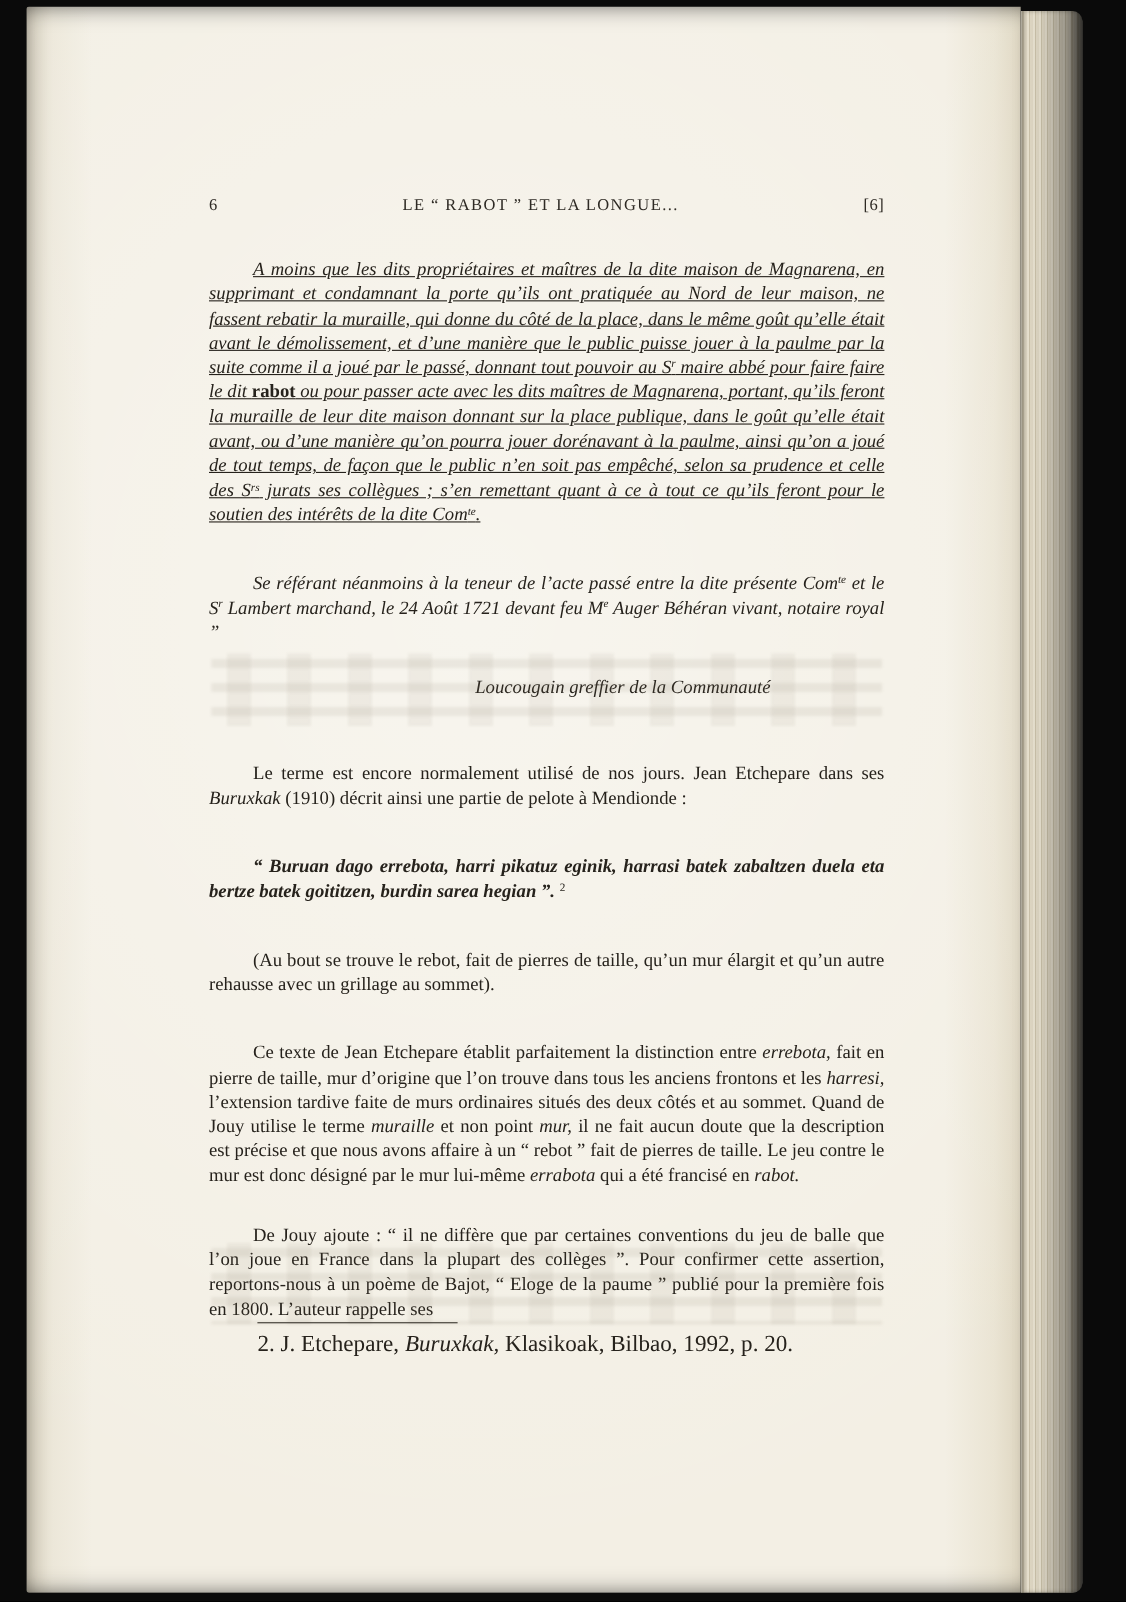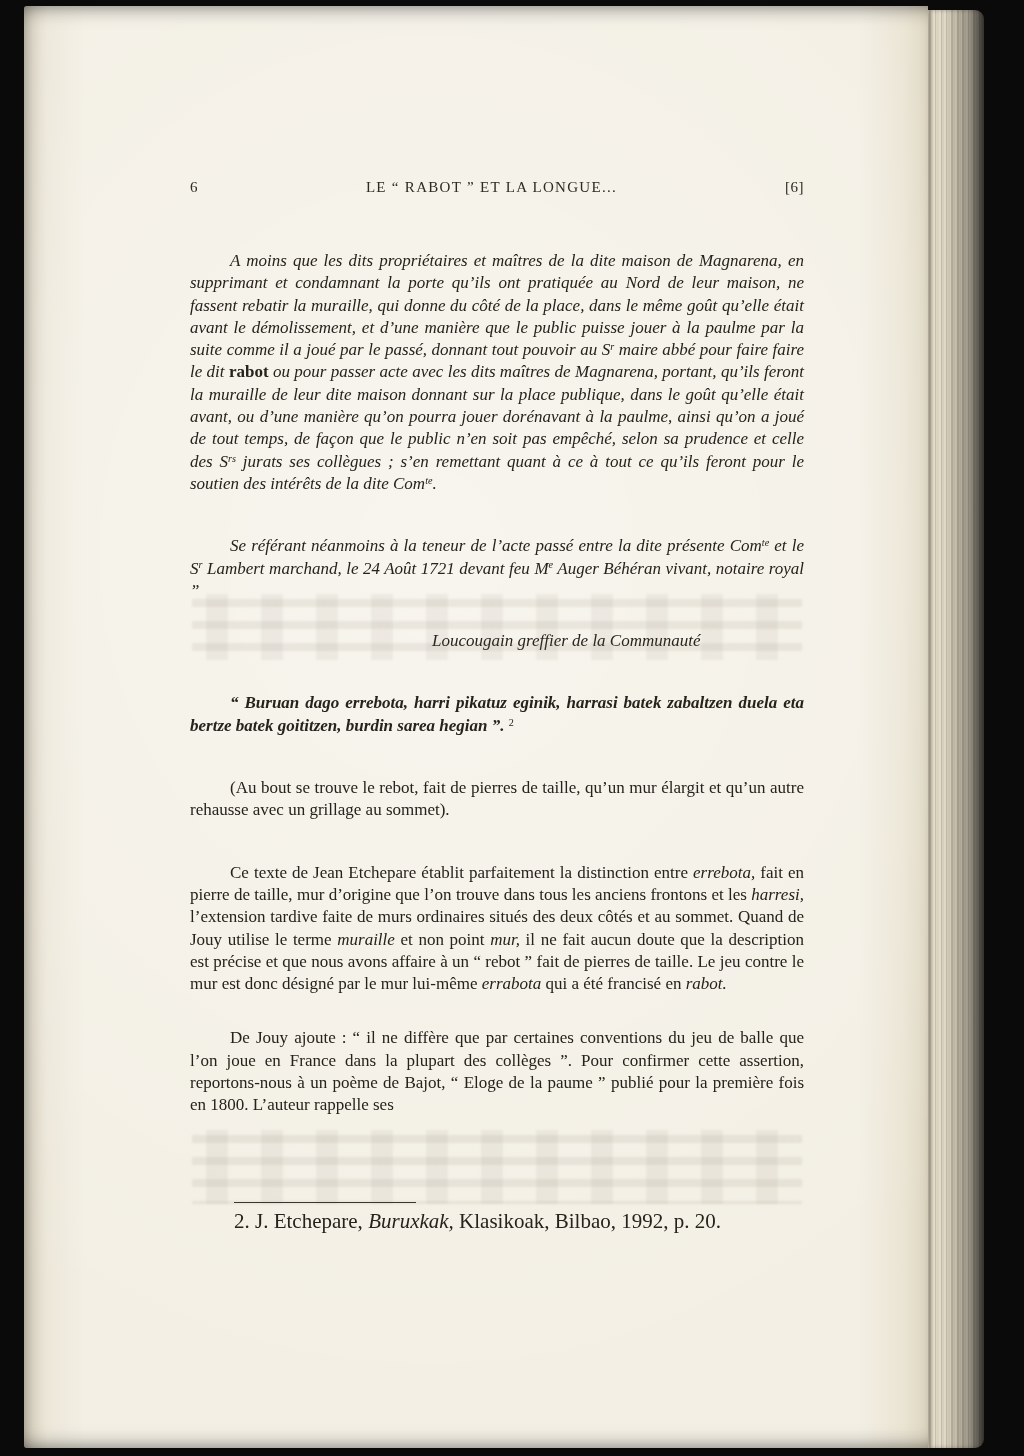--- a/index.html
+++ b/index.html
@@ -49,21 +49,21 @@
     display:flex; justify-content:space-between; align-items:baseline;
     font-size:15px; line-height:18px;
     color:#2e2a24;
     text-align:left;
   }
   .rh-title { letter-spacing:1.3px; }
   .rh-folio { letter-spacing:.5px; }
 
   .para { margin-top:3px; }
   .indent { text-indent:40px;margin-top:40px; }
-  .first { margin-top:54px; }
+  .first { margin-top:38px;text-decoration:underline; }
   .gap-large { margin-top:56px; }
   .gap-med { margin-top:32px; }
 
   .signature {
     margin-top:28px;
     text-indent:0;
     padding-left:242px;
     text-align:left;
   }
 
@@ -113,20 +113,21 @@
         <span class="rh-title">LE “ RABOT ” ET LA LONGUE...</span>
         <span class="rh-folio">[6]</span>
       </div>
 
       <p class="para indent first"><span class="seg-i">A moins que les dits propriétaires et maîtres de la dite maison de Magnarena, en supprimant et condamnant la porte qu’ils ont pratiquée au Nord de leur maison, ne fassent rebatir la muraille, qui donne du côté de la place, dans le même goût qu’elle était avant le démolissement, et d’une manière que le public puisse jouer à la paulme par la suite comme il a joué par le passé, donnant tout pouvoir au S</span><span class="seg-i seg-sup">r</span><span class="seg-i"> maire abbé pour faire faire le dit </span><span class="seg-b seg-rm">rabot</span><span class="seg-i"> ou pour passer acte avec les dits maîtres de Magnarena, portant, qu’ils feront la muraille de leur dite maison donnant sur la place publique, dans le goût qu’elle était avant, ou d’une manière qu’on pourra jouer dorénavant à la paulme, ainsi qu’on a joué de tout temps, de façon que le public n’en soit pas empêché, selon sa prudence et celle des S</span><span class="seg-i seg-sup">rs</span><span class="seg-i"> jurats ses collègues ; s’en remettant quant à ce à tout ce qu’ils feront pour le soutien des intérêts de la dite Com</span><span class="seg-i seg-sup">te</span><span class="seg-i">.</span></p>
 
       <p class="para indent"><span class="seg-i">Se référant néanmoins à la teneur de l’acte passé entre la dite présente Com</span><span class="seg-i seg-sup">te</span><span class="seg-i"> et le S</span><span class="seg-i seg-sup">r</span><span class="seg-i"> Lambert marchand, le 24 Août 1721 devant feu M</span><span class="seg-i seg-sup">e</span><span class="seg-i"> Auger Béhéran vivant, notaire royal ”</span></p>
 
       <p class="para signature"><span class="seg-i">Loucougain greffier de la Communauté</span></p>
 
+      <p class="para indent gap-large"><span>Le terme est encore normalement utilisé de nos jours. Jean Etchepare dans ses </span><span class="seg-i">Buruxkak</span><span> (1910) décrit ainsi une partie de pelote à Mendionde :</span></p>
 
       <p class="para indent"><span class="seg-bi">“ Buruan dago errebota, harri pikatuz eginik, harrasi batek zabaltzen duela eta bertze batek goititzen, burdin sarea hegian ”. </span><span class="seg-sup">2</span></p>
 
       <p class="para indent"><span>(Au bout se trouve le rebot, fait de pierres de taille, qu’un mur élargit et qu’un autre rehausse avec un grillage au sommet).</span></p>
 
       <p class="para indent"><span>Ce texte de Jean Etchepare établit parfaitement la distinction entre </span><span class="seg-i">errebota,</span><span> fait en pierre de taille, mur d’origine que l’on trouve dans tous les anciens frontons et les </span><span class="seg-i">harresi,</span><span> l’extension tardive faite de murs ordinaires situés des deux côtés et au sommet. Quand de Jouy utilise le terme </span><span class="seg-i">muraille</span><span> et non point </span><span class="seg-i">mur,</span><span> il ne fait aucun doute que la description est précise et que nous avons affaire à un “ rebot ” fait de pierres de taille. Le jeu contre le mur est donc désigné par le mur lui-même </span><span class="seg-i">errabota</span><span> qui a été francisé en </span><span class="seg-i">rabot.</span></p>
 
       <p class="para indent gap-med"><span>De Jouy ajoute : “ il ne diffère que par certaines conventions du jeu de balle que l’on joue en France dans la plupart des collèges ”. Pour confirmer cette assertion, reportons-nous à un poème de Bajot, “ Eloge de la paume ” publié pour la première fois en 1800. L’auteur rappelle ses</span></p>
 
     </div>

